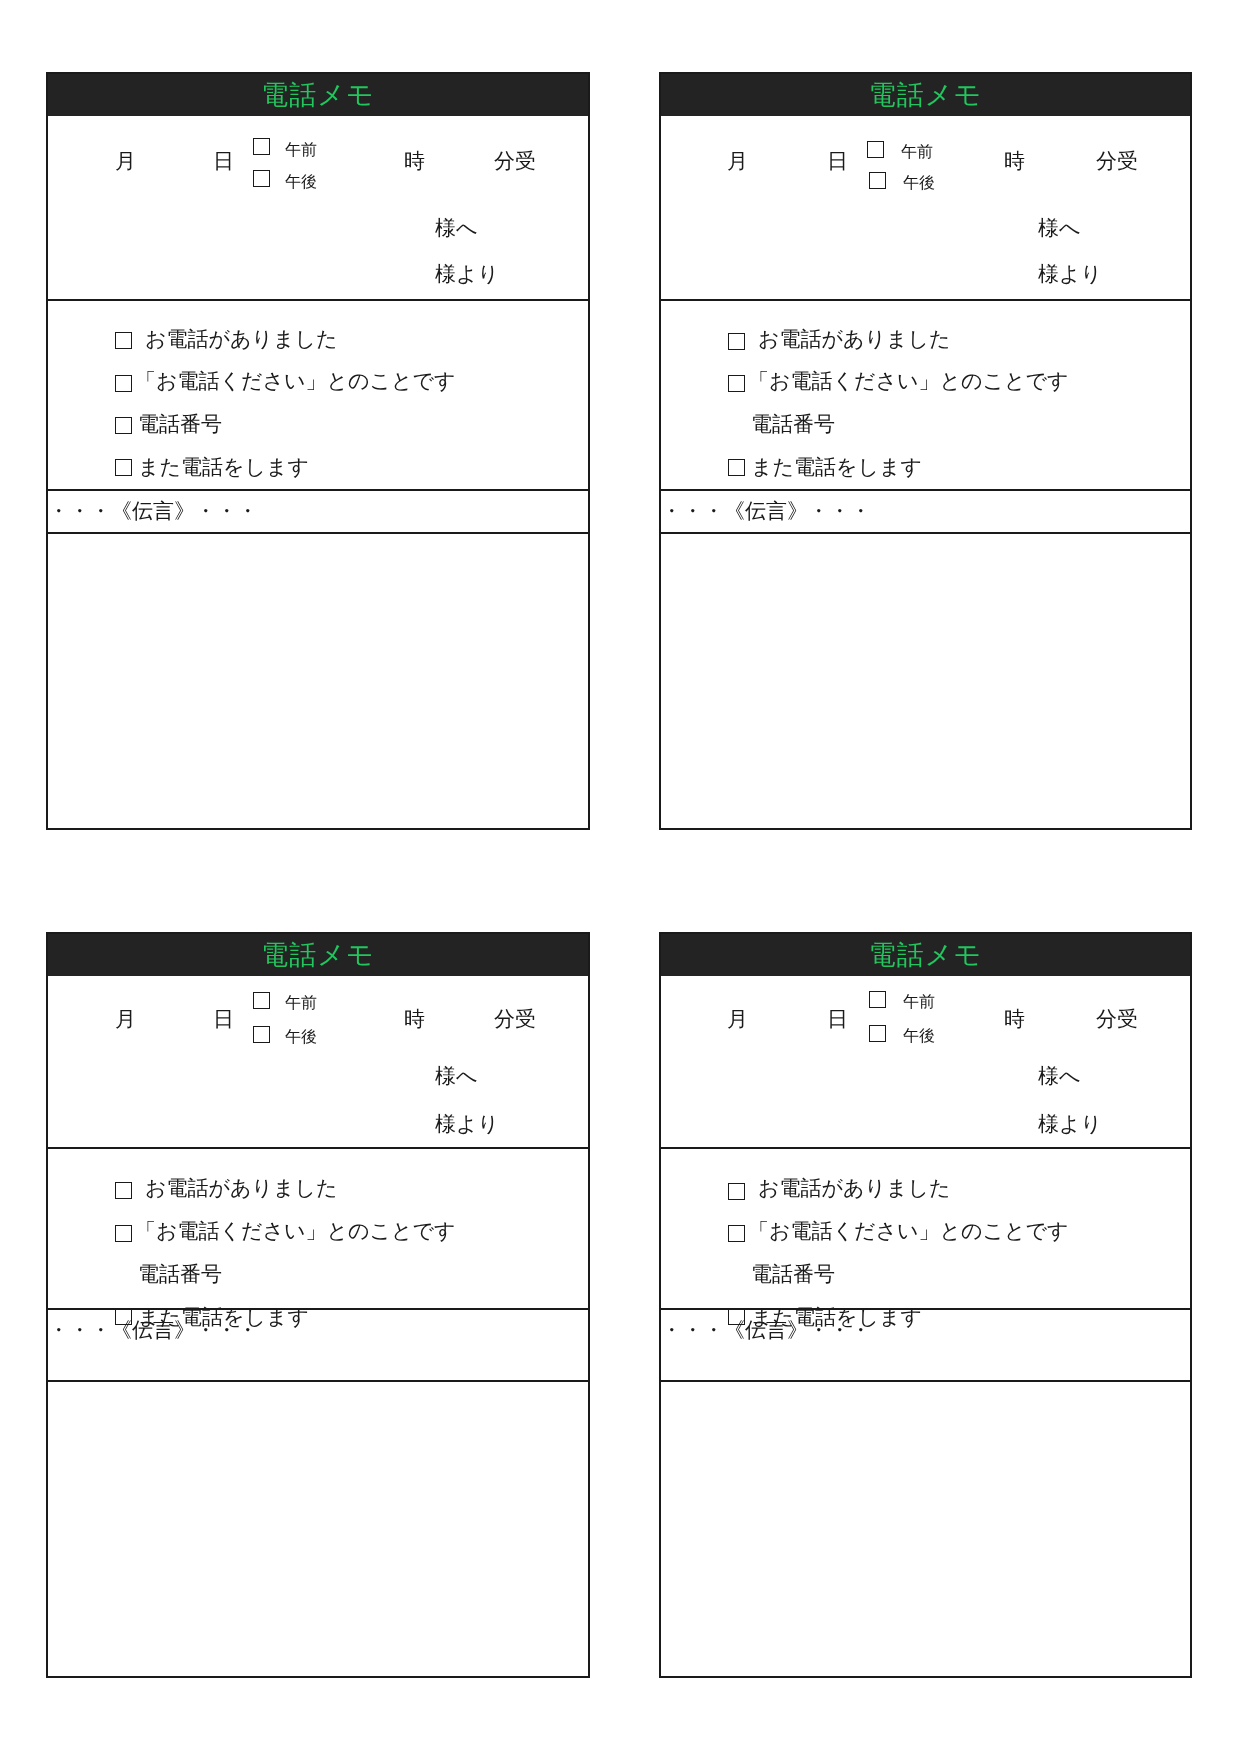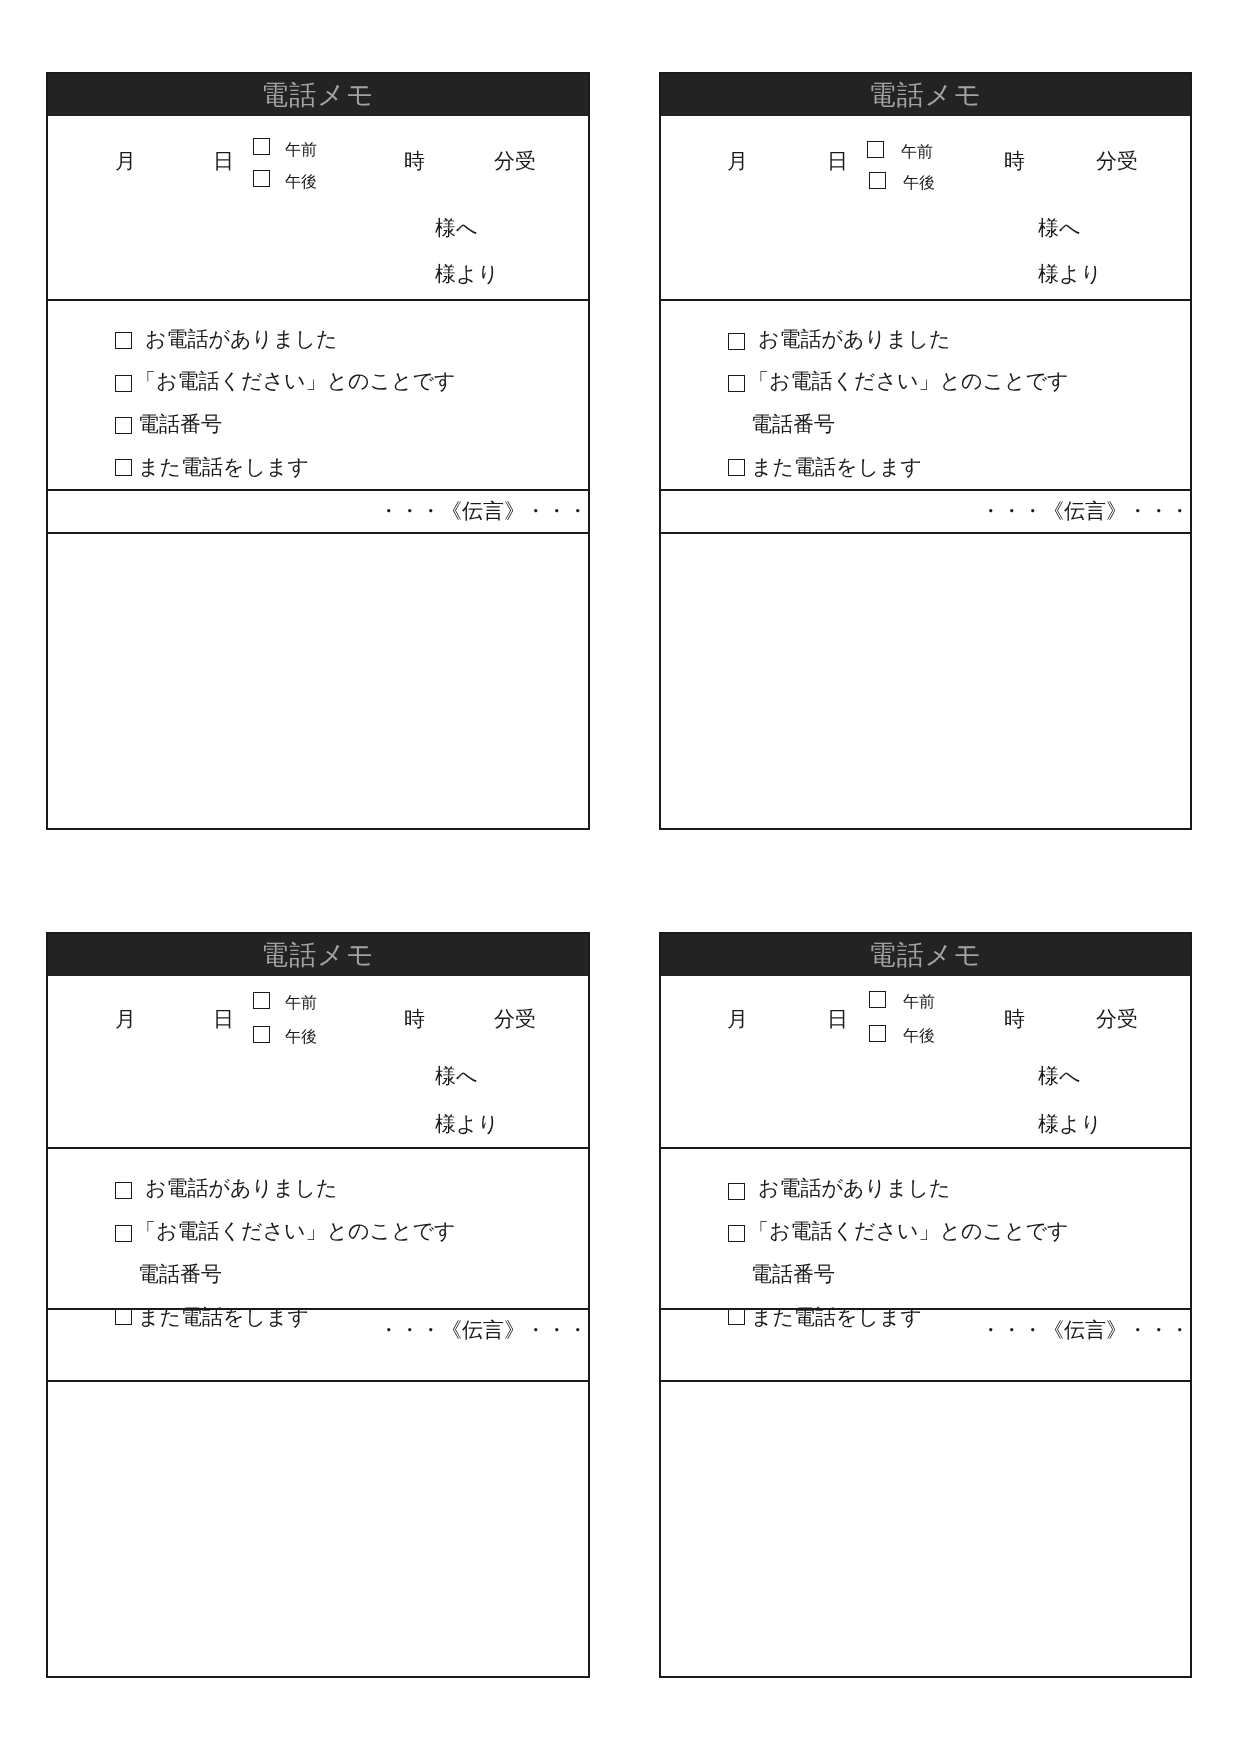--- a/index.html
+++ b/index.html
@@ -1,26 +1,26 @@
 <!DOCTYPE html>
 <html><head>
 <meta charset="utf-8">
 <style>
   html, body { margin: 0; padding: 0; background: #ffffff; }
   body { width: 1240px; height: 1754px; position: relative; overflow: hidden;
          font-family: "DejaVu Sans", "Liberation Sans", sans-serif; color: #1a1a1a; }
   .card { position: absolute; border: 2px solid #1a1a1a; box-sizing: border-box; background: #fff; }
   .hdr { position: absolute; left: 0; right: 0; top: 0; height: 42px; background: #232323;
-         color: #a3a3a3; font-size: 27px; text-align: center; line-height: 42px; letter-spacing: 1px; }
+         color: #22c55e; font-size: 27px; text-align: center; line-height: 42px; letter-spacing: 1px; }
   .hline { position: absolute; left: 0; right: 0; height: 0; border-top: 2px solid #1a1a1a; }
   .t { position: absolute; white-space: nowrap; line-height: 1; }
   .t22 { font-size: 21px; }
   .t17 { font-size: 16px; }
   .cb { position: absolute; width: 17px; height: 17px; border: 1.6px solid #1a1a1a; box-sizing: border-box; background: #fff; }
-  .dots { position: absolute; left: 0; right: 0; text-align: right; font-size: 21px; line-height: 1; white-space: nowrap; }
+  .dots { position: absolute; left: 0; right: 0; text-align: left; font-size: 21px; line-height: 1; white-space: nowrap; }
   .msg { position: absolute; left: 0; right: 0; bottom: 0; }
 </style>
 </head>
 <body>
 
 <div class="card" style="left:46px; top:72px; width:544px; height:758px;">
   <div class="hdr">電話メモ</div>
   <span class="t t22" style="left:67px; top:77px;">月</span>
   <span class="t t22" style="left:165px; top:77px;">日</span>
   <span class="cb" style="left:205px; top:64px;"></span>

